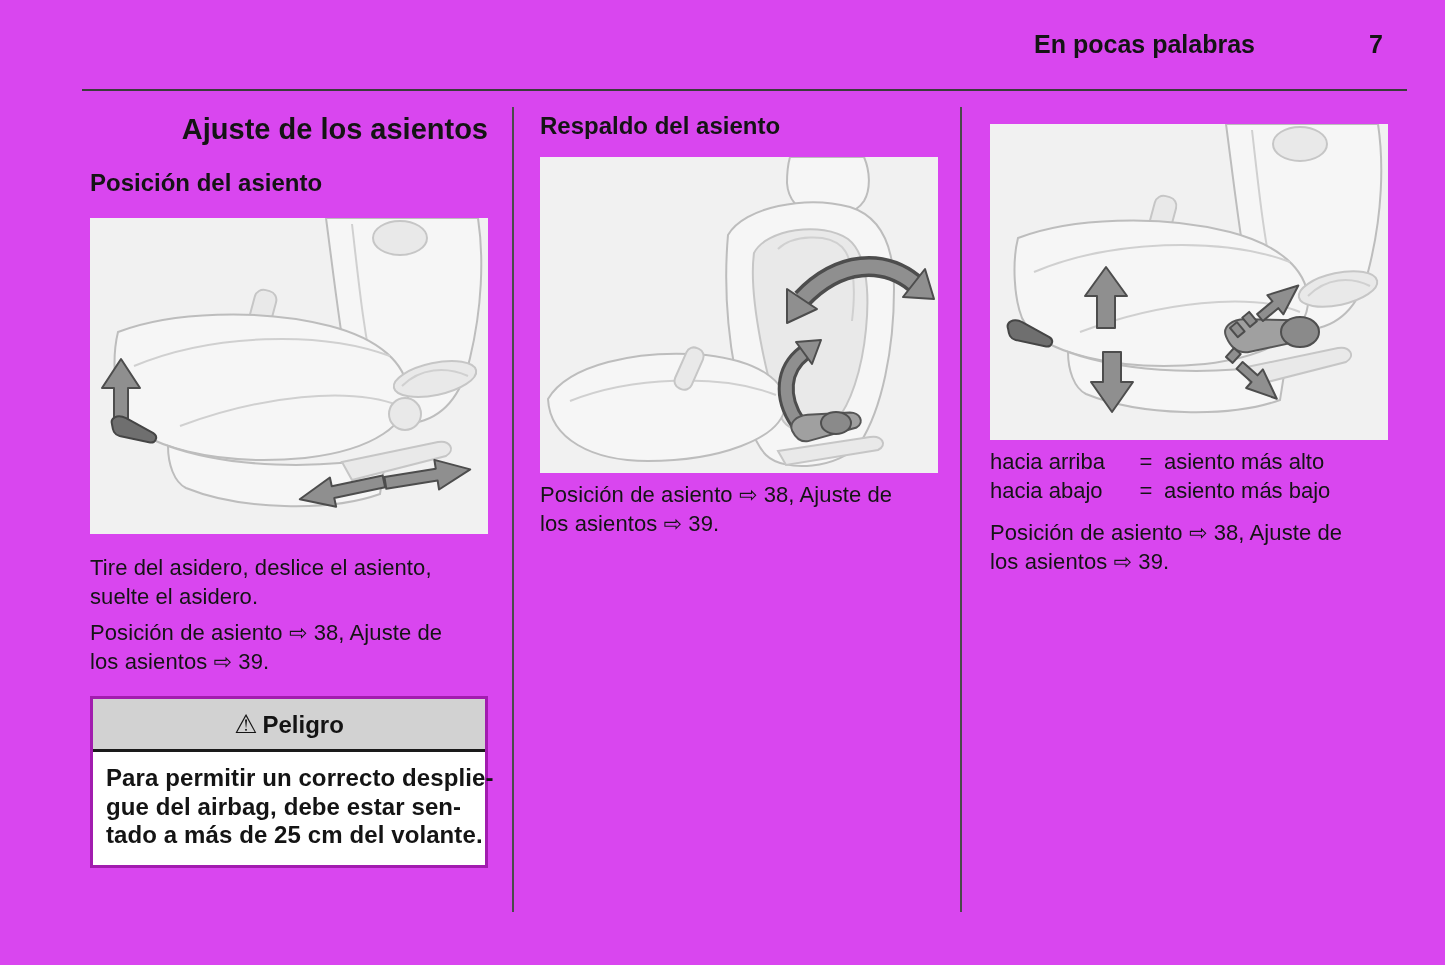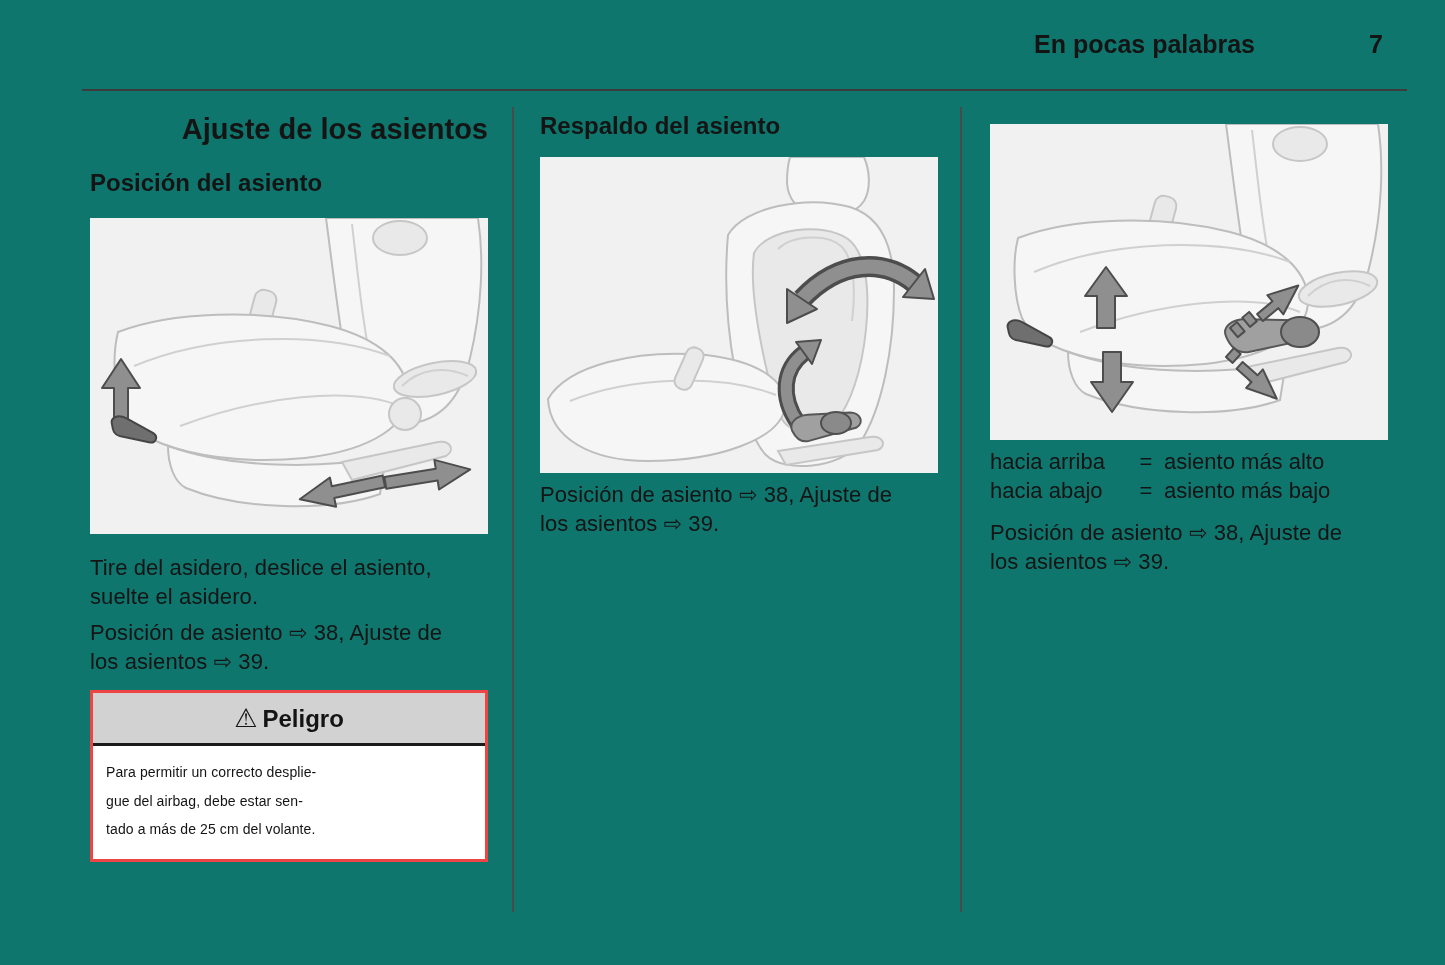--- a/index.html
+++ b/index.html
@@ -1,19 +1,19 @@
 <!DOCTYPE html>
 <html lang="es"><head>
 <meta charset="utf-8">
 <style>
   html,body{margin:0;padding:0;background:#ffffff;}
   #page{
     position:relative;
     width:1445px;height:965px;
-    background:#0f766e;
+    background:#d946ef;
     font-family:"Liberation Sans","DejaVu Sans",sans-serif;
     color:#141414;
     overflow:hidden;
   }
   .header-title{
     position:absolute;top:30px;right:190px;
     font-size:25px;font-weight:bold;white-space:nowrap;
   }
   .page-number{
     position:absolute;top:30px;right:62px;
@@ -55,35 +55,35 @@
     white-space:pre;letter-spacing:0.1px;
   }
   p.body.follow{margin-top:8px;}
   .adjustments{margin-top:8px;}
   .adj-row{display:flex;font-size:22px;line-height:28.5px;white-space:nowrap;}
   .adj-action{width:138px;}
   .adj-eq{width:36px;text-align:center;}
   .adj-result{flex:1;}
   #col-3 p.body.refs{margin-top:14px;}
   .warning-box{
-    margin-top:14px;width:398px;box-sizing:border-box;
-    border:3px solid #ef4444;background:#ffffff;
+    margin-top:20px;width:398px;box-sizing:border-box;
+    border:3px solid #a21caf;background:#ffffff;
   }
   .warning-header{
     background:#d2d2d2;border-bottom:3px solid #1a1a1a;
     text-align:center;padding:10px 0 9px 0;
     font-size:24px;font-weight:bold;line-height:30px;
   }
   .warning-icon{
     font-weight:normal;font-size:26px;margin-right:5px;
     font-family:"DejaVu Sans",sans-serif;
   }
   .warning-body{
     padding:12px 13px 15px 13px;
-    font-size:14px;line-height:28.5px;white-space:pre;letter-spacing:0.1px;
+    font-size:24px;line-height:28.5px;white-space:pre;letter-spacing:0.1px;font-weight:bold;
   }
   
   .seat-fill{fill:#f6f6f6;stroke:#bdbdbd;stroke-width:2;}
   .seat-shade{fill:#e9e9e9;stroke:#c6c6c6;stroke-width:2;}
   .seat-line{fill:none;stroke:#d0d0d0;stroke-width:2;}
   .arrow{fill:#8f8f8f;stroke:#4d4d4d;stroke-width:2;stroke-linejoin:round;}
   .arrow-dark{fill:#6f6f6f;stroke:#454545;stroke-width:2;stroke-linejoin:round;}
   .lever{fill:#a0a0a0;stroke:#565656;stroke-width:2;}
   .lever-dark{fill:#8a8a8a;stroke:#4f4f4f;stroke-width:2;}
   .ribbon-outline{fill:none;stroke:#4d4d4d;}

